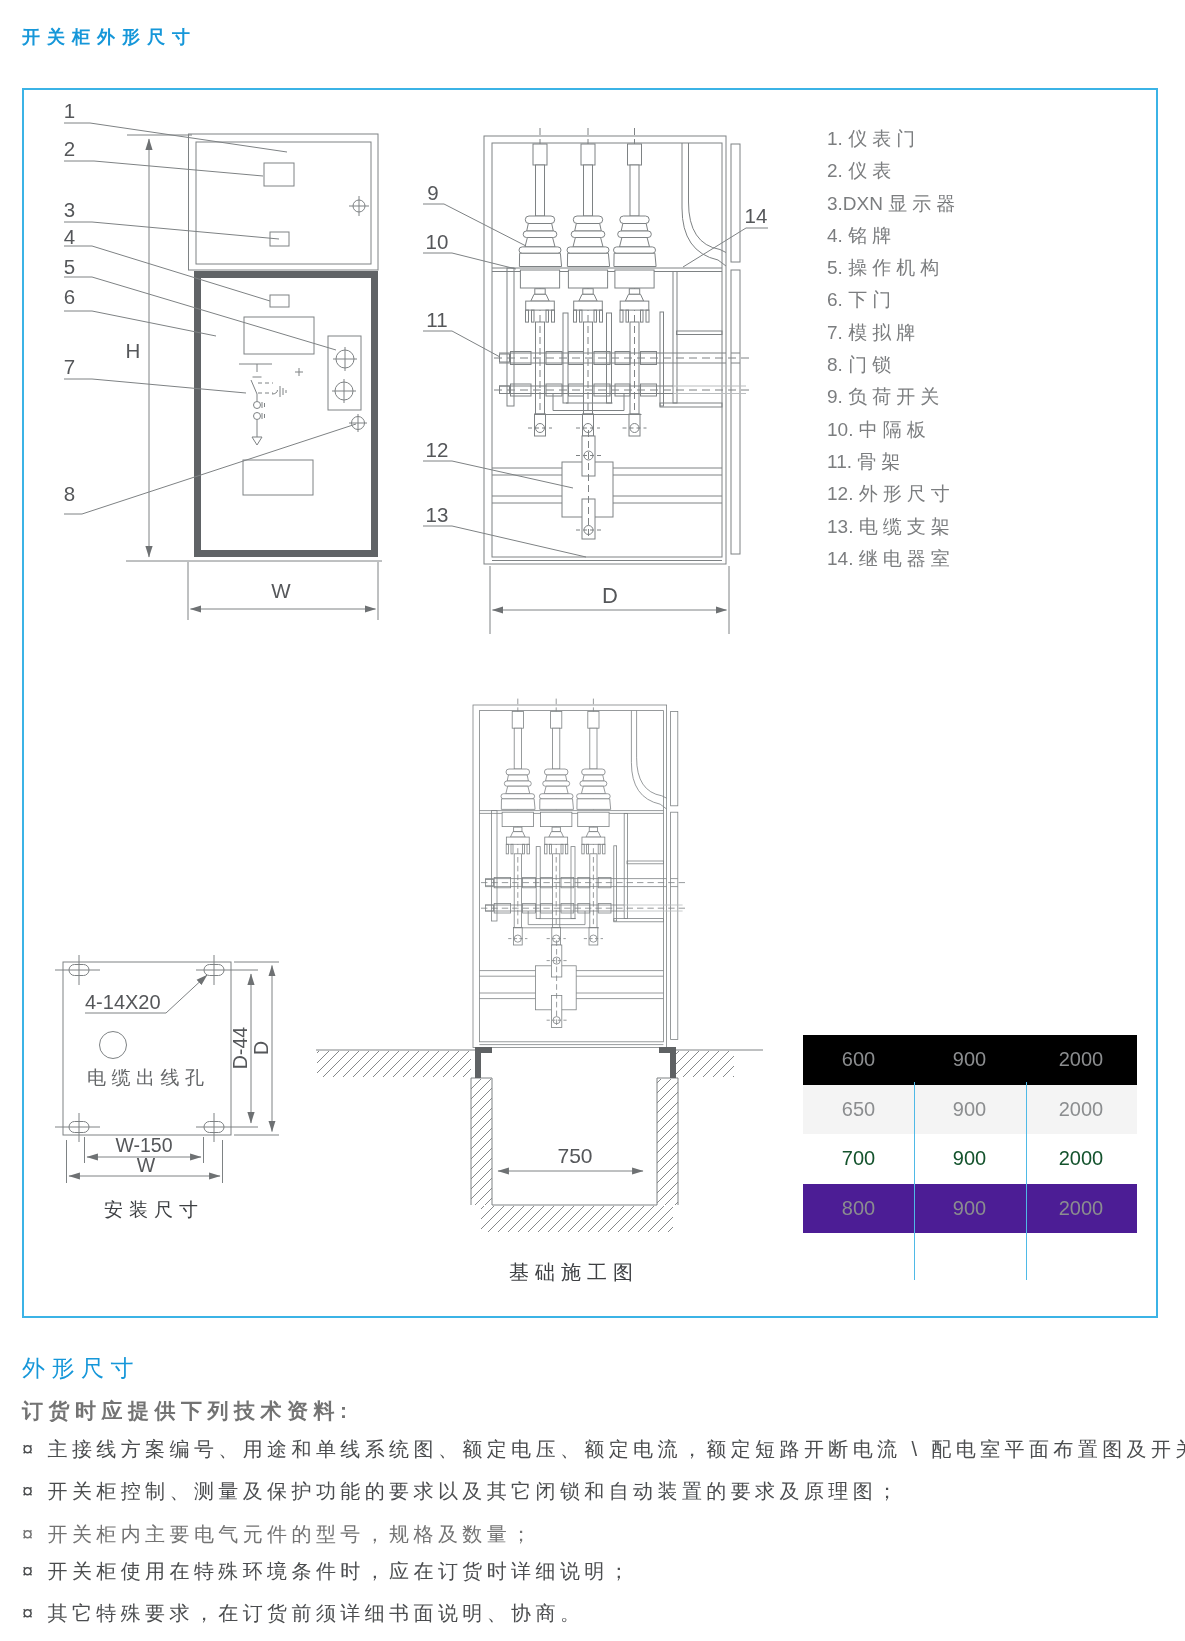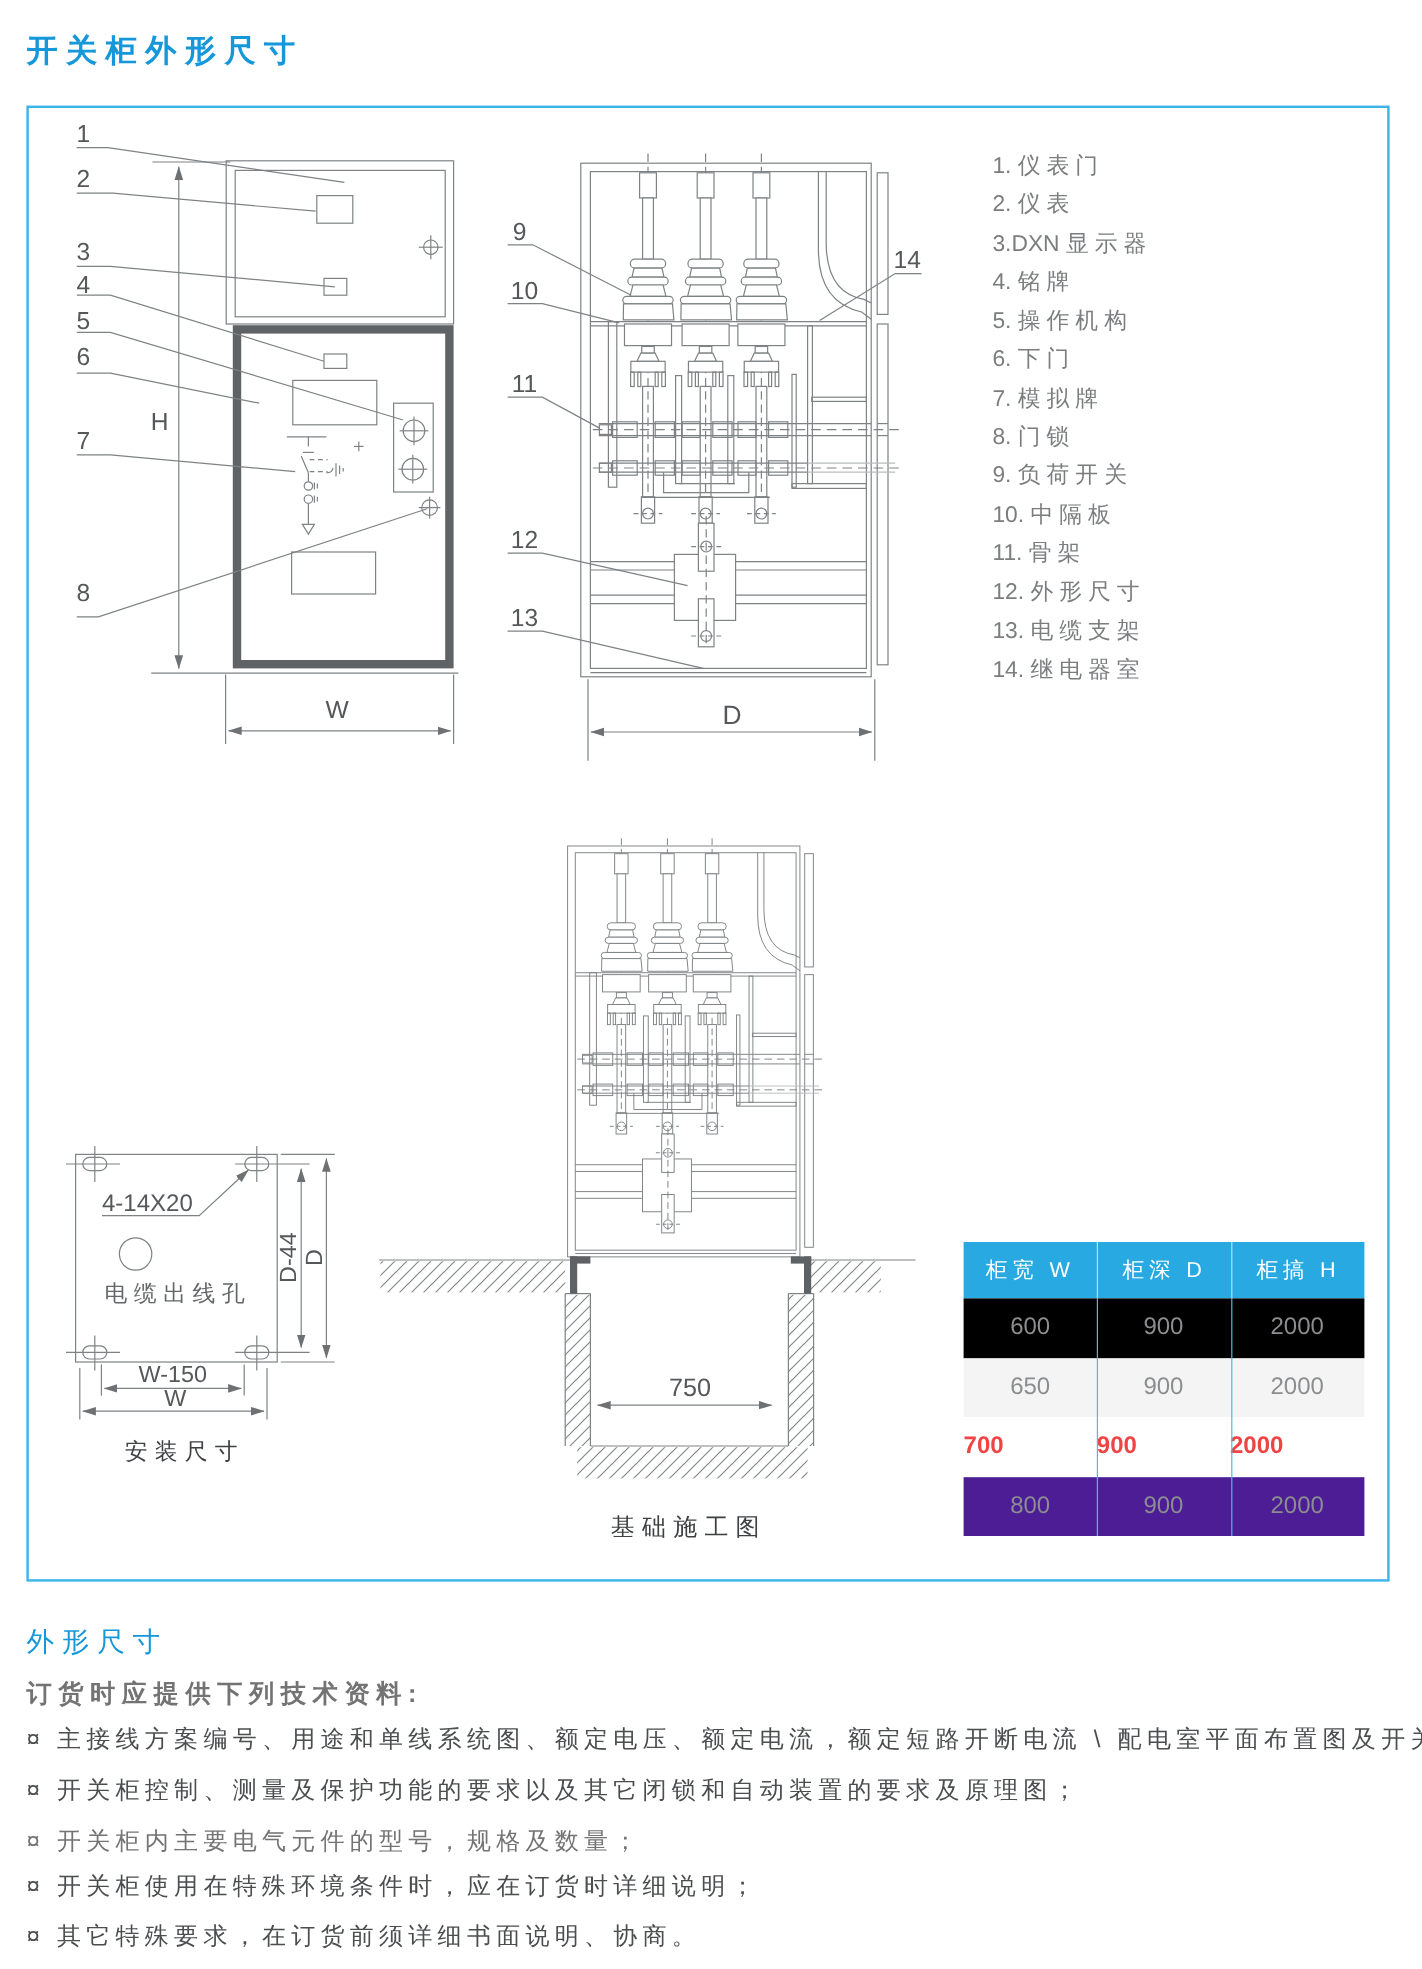--- a/index.html
+++ b/index.html
@@ -4,21 +4,21 @@
 <style>
   html,body{margin:0;padding:0;background:#fff;}
   body{position:relative;width:1185px;height:1641px;overflow:hidden;
        font-family:"Liberation Sans",sans-serif;}
   .abs{position:absolute;}
   svg text{font-family:"Liberation Sans",sans-serif;}
 </style>
 </head>
 <body>
 
-<div class="abs" style="left:22px;top:25px;font-size:26px;font-weight:bold;color:#1697d9;letter-spacing:7px;">开关柜外形尺寸</div>
+<div class="abs" style="left:22px;top:25px;font-size:18px;font-weight:bold;color:#1697d9;letter-spacing:7px;">开关柜外形尺寸</div>
 
 <svg class="abs" style="left:0;top:0" width="1185" height="1641" viewBox="0 0 1185 1641">
 <defs>
 
   <marker id="ah" orient="auto-start-reverse" markerUnits="userSpaceOnUse" markerWidth="12" markerHeight="9" refX="10" refY="4" viewBox="0 0 11 8">
     <path d="M10.5,4 L0,0.7 L0,7.3 Z" fill="#6e7173"></path>
   </marker>
 
   <pattern id="hat" width="10" height="10" patternUnits="userSpaceOnUse">
     <path d="M-2,12 L12,-2 M-7,7 L7,-7 M3,17 L17,3" stroke="#85888a" stroke-width="1" fill="none"></path>
@@ -391,39 +391,34 @@
   <div>9. <span style="letter-spacing:5px">负荷开关</span></div>
   <div>10. <span style="letter-spacing:5px">中隔板</span></div>
   <div>11. <span style="letter-spacing:5px">骨架</span></div>
   <div>12. <span style="letter-spacing:5px">外形尺寸</span></div>
   <div>13. <span style="letter-spacing:5px">电缆支架</span></div>
   <div>14. <span style="letter-spacing:5px">继电器室</span></div>
 </div>
 
 <div class="abs" style="left:803px;top:1035px;width:334px;">
 
-  <div style="display:flex;background:#29a9e2;color:#fff;font-size:18px;height:47px;line-height:47px;text-align:center;letter-spacing:4px;">
-    <div style="width:111px;border-right:1px solid rgba(255,255,255,.65);">柜宽 W</div>
-    <div style="width:111px;border-right:1px solid rgba(255,255,255,.65);">柜深 D</div>
-    <div style="flex:1;">柜搞 H</div>
-  </div>
 
   <div style="display:flex;background:#000000;color:#8b8d8f;font-size:20px;height:49.5px;line-height:49.5px;text-align:center;">
     <div style="width:111px;">600</div>
       <div style="width:111px;">900</div>
       <div style="flex:1;">2000</div>
   </div>
 
   <div style="display:flex;background:#f4f4f4;color:#8b8d8f;font-size:20px;height:49.5px;line-height:49.5px;text-align:center;">
     <div style="width:111px;">650</div>
       <div style="width:111px;">900</div>
       <div style="flex:1;">2000</div>
   </div>
 
-  <div style="display:flex;background:#fff;color:#ef4444;font-size:20px;height:49.5px;line-height:49.5px;text-align:left;font-weight:bold;">
+  <div style="display:flex;background:#fff;color:#14532d;font-size:20px;height:49.5px;line-height:49.5px;text-align:center;">
     <div style="width:111px;">700</div>
       <div style="width:111px;">900</div>
       <div style="flex:1;">2000</div>
   </div>
 
   <div style="display:flex;background:#4c1d95;color:#8b8d8f;font-size:20px;height:49.5px;line-height:49.5px;text-align:center;">
     <div style="width:111px;">800</div>
       <div style="width:111px;">900</div>
       <div style="flex:1;">2000</div>
   </div>

